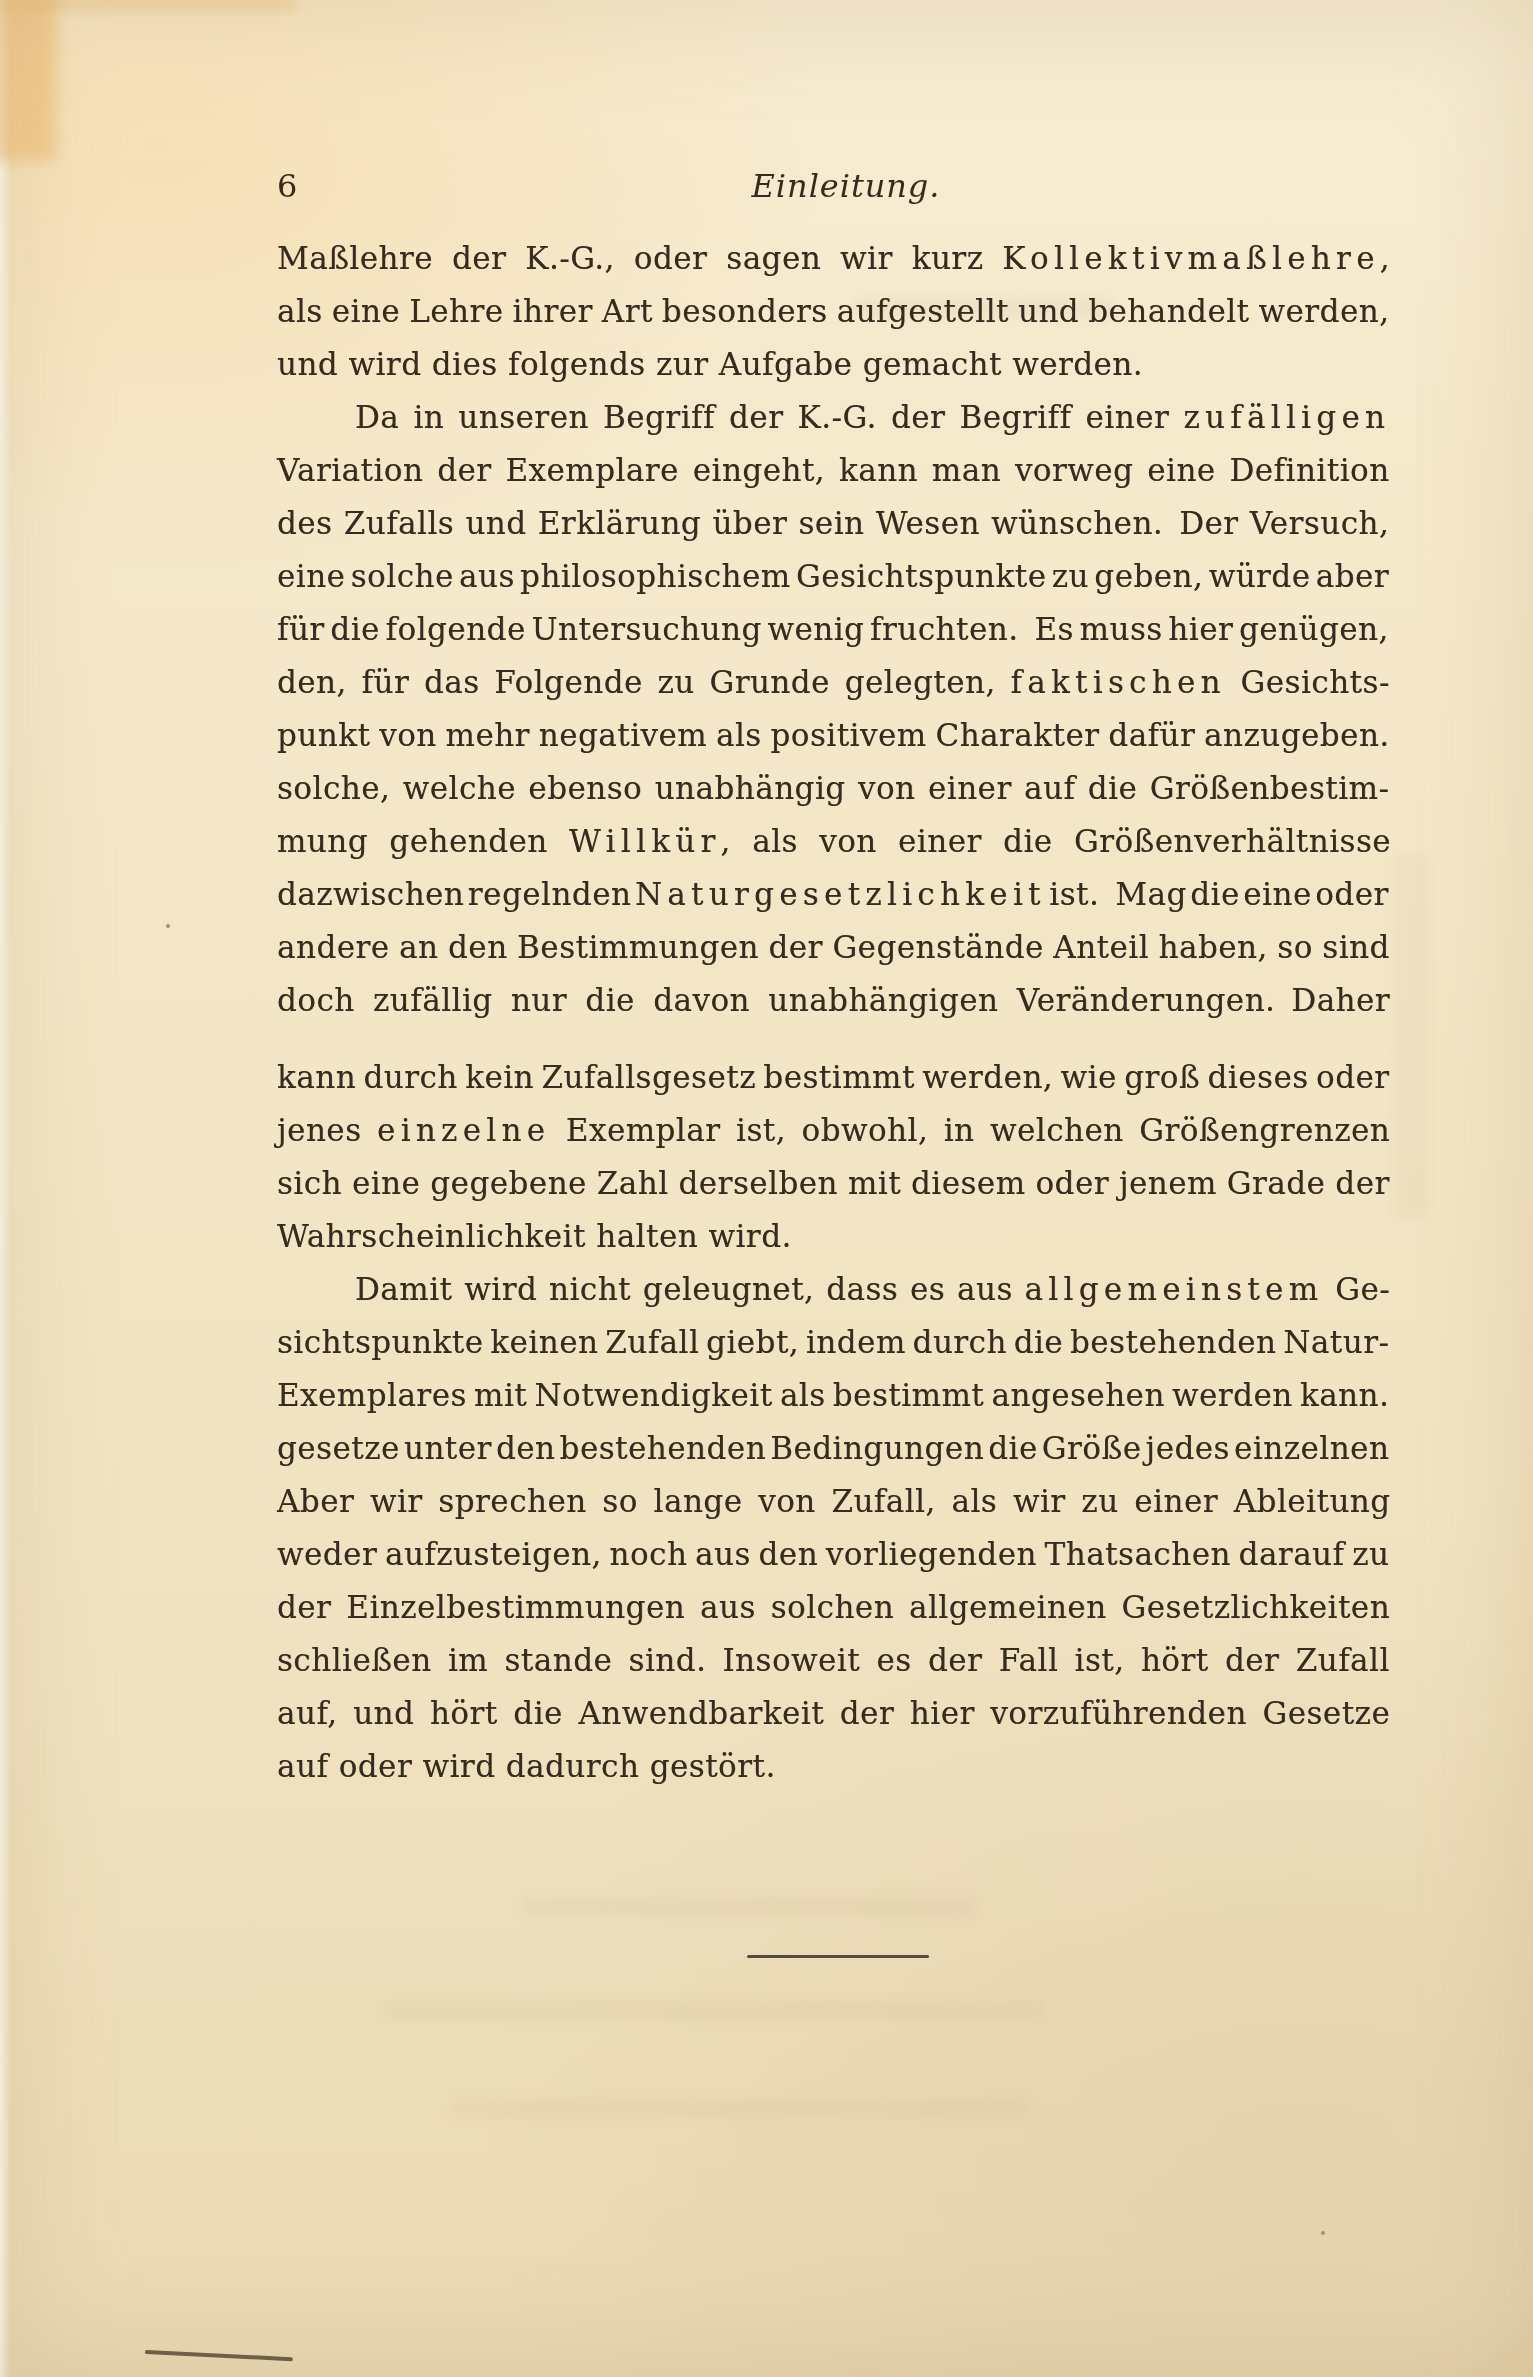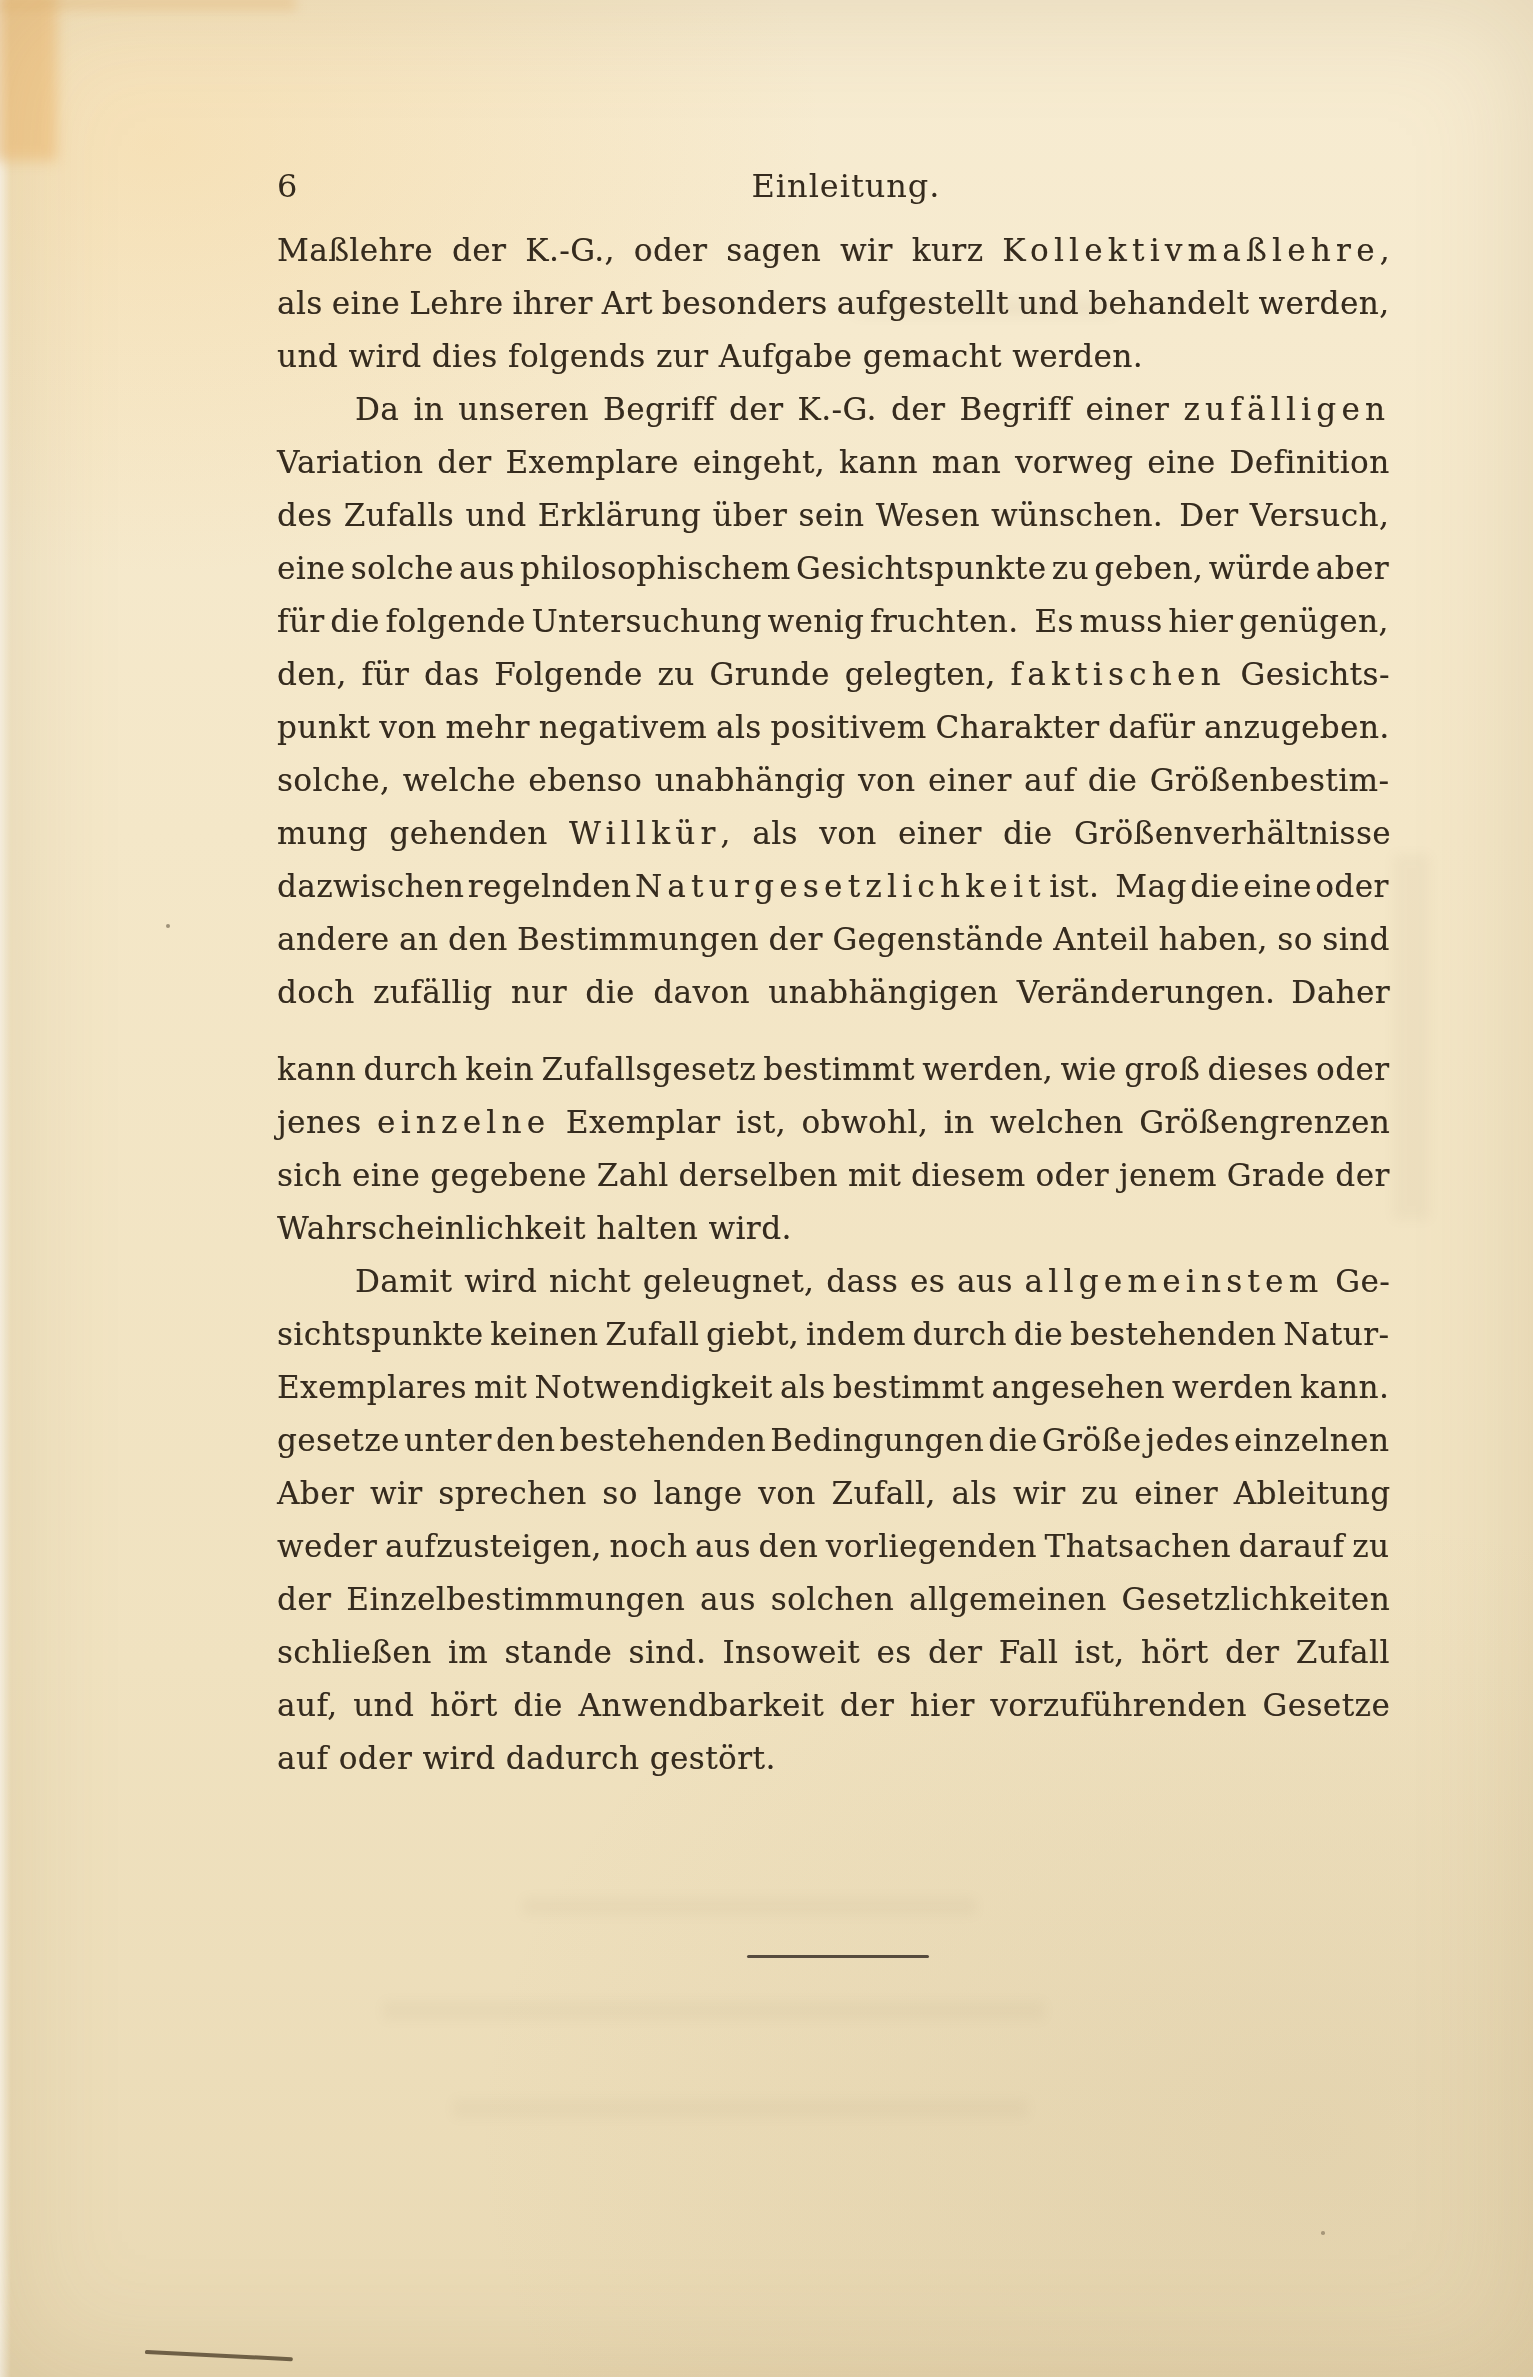--- a/index.html
+++ b/index.html
@@ -17,23 +17,23 @@
   .edge-strip{position:absolute;left:0;top:0;width:10.5px;height:100%;
     background:linear-gradient(90deg,rgba(255,250,238,0.95),rgba(255,250,238,0));}
   .corner-tint{position:absolute;left:-7px;top:-8.7px;width:64px;height:170px;
     background:#eeb568;opacity:0.5;filter:blur(7px);}
   .top-tint{position:absolute;left:0;top:-5.2px;width:296px;height:15.7px;
     background:#e8b977;opacity:0.35;filter:blur(5.2px);}
 
   .header{position:absolute;left:277px;top:160px;width:1126px;height:53px;
     font-size:32px;line-height:53px;}
   .pagenum{position:absolute;left:0;top:0;}
-  .runtitle{position:absolute;left:12px;right:0;text-align:center;letter-spacing:0.03em;}
+  .runtitle{position:absolute;left:12px;right:0;text-align:center;letter-spacing:0.03em;font-style:italic;}
 
-  .body-text{position:absolute;left:277px;top:224px;width:1126px;}
+  .body-text{position:absolute;left:277px;top:232px;width:1126px;}
   .line{width:1126px;height:53px;line-height:53px;font-size:31px;
     white-space:nowrap;letter-spacing:0.015em;
     text-shadow:0.3px 0.3px 0.6px rgba(53,43,30,0.45);}
   .ind{display:inline-block;width:78px;}
   .sperr{letter-spacing:0.17em;}
 
   .divider{position:absolute;left:747px;top:1955px;width:182px;height:2.6px;
     background:#41372c;border-radius:1.7px;opacity:0.88;}
   .ink-mark{position:absolute;left:145px;top:2350px;width:148px;height:3.5px;
     background:#564834;border-radius:1.7px;opacity:0.85;

